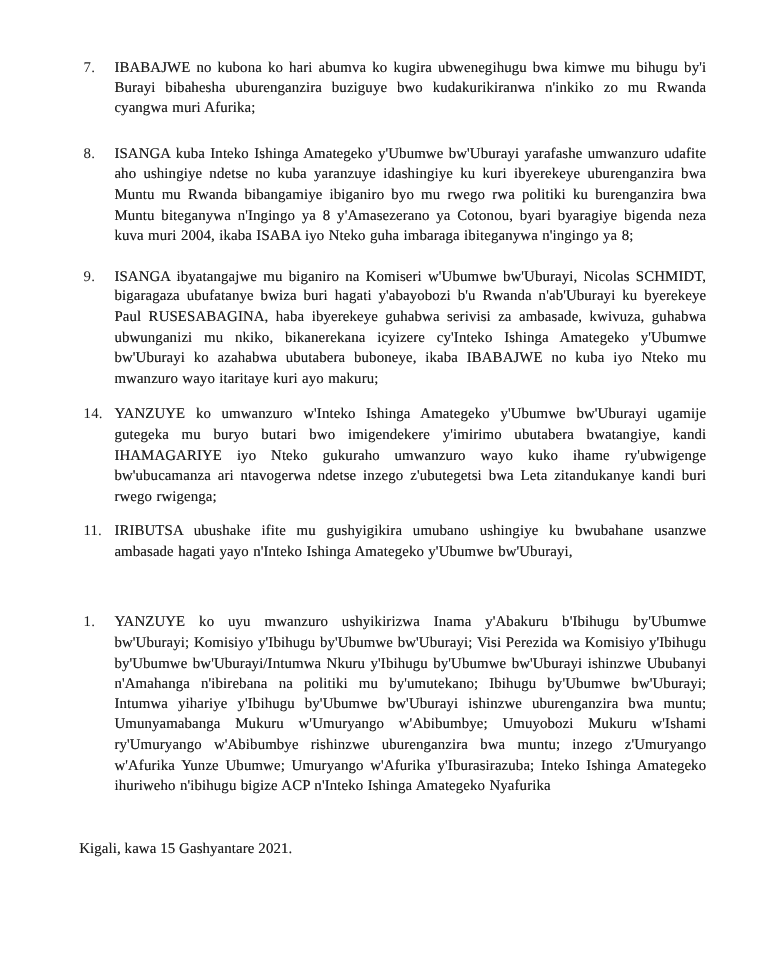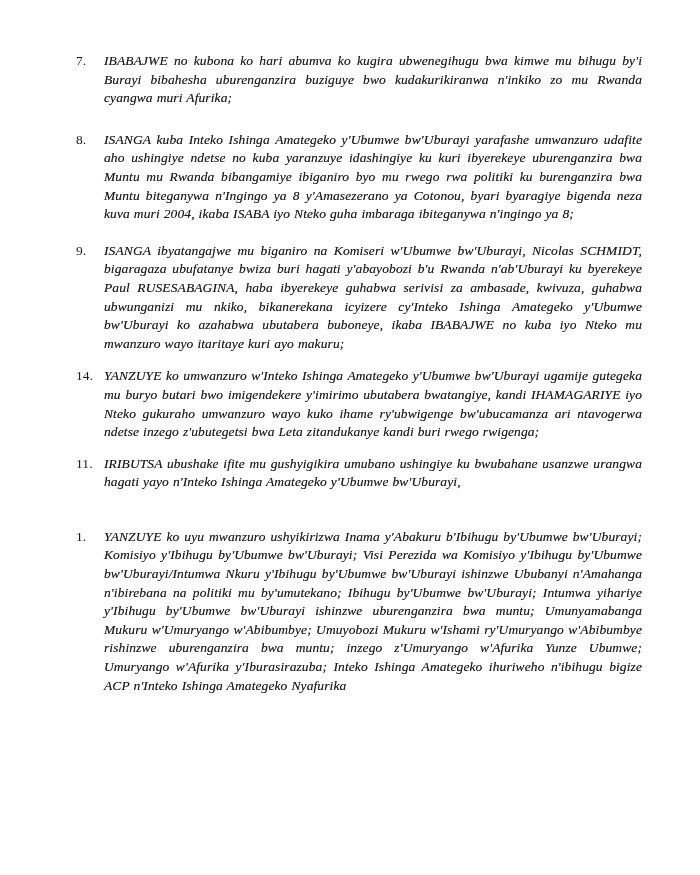--- a/index.html
+++ b/index.html
@@ -38,28 +38,27 @@
   .doc-item .txt {
     flex: 1 1 auto;
     margin: 0;
     font-size: 13.5px;
     line-height: 18.6px;
     text-align: justify;
     text-justify: inter-word;
     letter-spacing: 0.1px;
     word-spacing: 0.5px;
     text-shadow: 0 0 0.45px rgba(20,20,20,0.55);
-    font-style: italic;
   }
   
   .gap-a { margin-bottom: 23px; }
   .gap-b { margin-bottom: 18px; }
   .gap-c { margin-bottom: 14px; }
   .gap-d { margin-bottom: 13px; }
-  .gap-e { margin-bottom: 36px; }
+  .gap-e { margin-bottom: 46px; }
   .footer-line {
     margin-top: 38px;
     margin-left: -4px;
     font-size: 13.5px;
     line-height: 18.6px;
     letter-spacing: 0.1px;
     text-shadow: 0 0 0.45px rgba(20,20,20,0.55);
   }
 </style>
 </head>
@@ -83,23 +82,24 @@
       <p class="txt">ISANGA ibyatangajwe mu biganiro na Komiseri w'Ubumwe bw'Uburayi, Nicolas SCHMIDT, bigaragaza ubufatanye bwiza buri hagati y'abayobozi b'u Rwanda n'ab'Uburayi ku byerekeye Paul RUSESABAGINA, haba ibyerekeye guhabwa serivisi za ambasade, kwivuza, guhabwa ubwunganizi mu nkiko, bikanerekana icyizere cy'Inteko Ishinga Amategeko y'Ubumwe bw'Uburayi ko azahabwa ubutabera buboneye, ikaba IBABAJWE no kuba iyo Nteko mu mwanzuro wayo itaritaye kuri ayo makuru;</p>
     </div>
 
     <div class="doc-item gap-d">
       <span class="num">14.</span>
       <p class="txt">YANZUYE ko umwanzuro w'Inteko Ishinga Amategeko y'Ubumwe bw'Uburayi ugamije gutegeka mu buryo butari bwo imigendekere y'imirimo ubutabera bwatangiye, kandi IHAMAGARIYE iyo Nteko gukuraho umwanzuro wayo kuko ihame ry'ubwigenge bw'ubucamanza ari ntavogerwa ndetse inzego z'ubutegetsi bwa Leta zitandukanye kandi buri rwego rwigenga;</p>
     </div>
 
     <div class="doc-item gap-e">
       <span class="num">11.</span>
-      <p class="txt">IRIBUTSA ubushake ifite mu gushyigikira umubano ushingiye ku bwubahane usanzwe urangwa hagati yayo n'Inteko Ishinga Amategeko y'Ubumwe bw'Uburayi,</p>
+      <p class="txt">IRIBUTSA ubushake ifite mu gushyigikira umubano ushingiye ku bwubahane usanzwe ambasade hagati yayo n'Inteko Ishinga Amategeko y'Ubumwe bw'Uburayi,</p>
     </div>
 
     <div class="doc-item">
       <span class="num">1.</span>
       <p class="txt">YANZUYE ko uyu mwanzuro ushyikirizwa Inama y'Abakuru b'Ibihugu by'Ubumwe bw'Uburayi; Komisiyo y'Ibihugu by'Ubumwe bw'Uburayi; Visi Perezida wa Komisiyo y'Ibihugu by'Ubumwe bw'Uburayi/Intumwa Nkuru y'Ibihugu by'Ubumwe bw'Uburayi ishinzwe Ububanyi n'Amahanga n'ibirebana na politiki mu by'umutekano; Ibihugu by'Ubumwe bw'Uburayi; Intumwa yihariye y'Ibihugu by'Ubumwe bw'Uburayi ishinzwe uburenganzira bwa muntu; Umunyamabanga Mukuru w'Umuryango w'Abibumbye; Umuyobozi Mukuru w'Ishami ry'Umuryango w'Abibumbye rishinzwe uburenganzira bwa muntu; inzego z'Umuryango w'Afurika Yunze Ubumwe; Umuryango w'Afurika y'Iburasirazuba; Inteko Ishinga Amategeko ihuriweho n'ibihugu bigize ACP n'Inteko Ishinga Amategeko Nyafurika</p>
     </div>
 
   </div>
 
+  <div class="footer-line">Kigali, kawa 15 Gashyantare 2021.</div>
 </div>
 
 </body></html>

